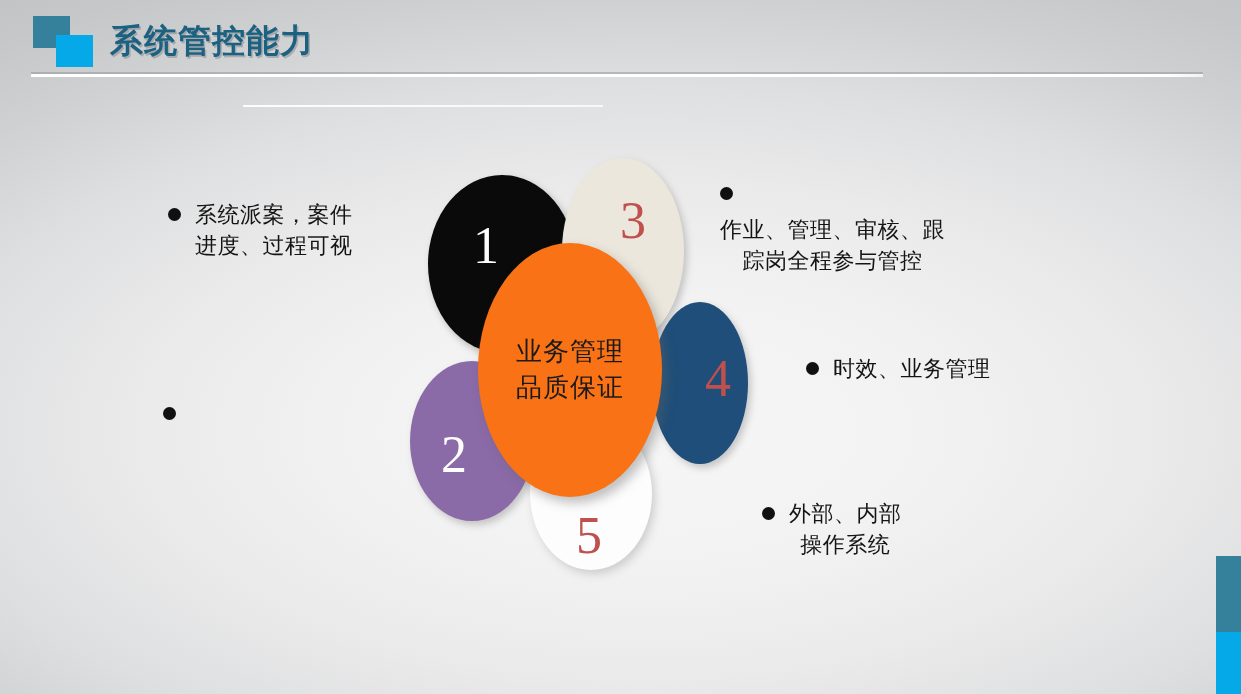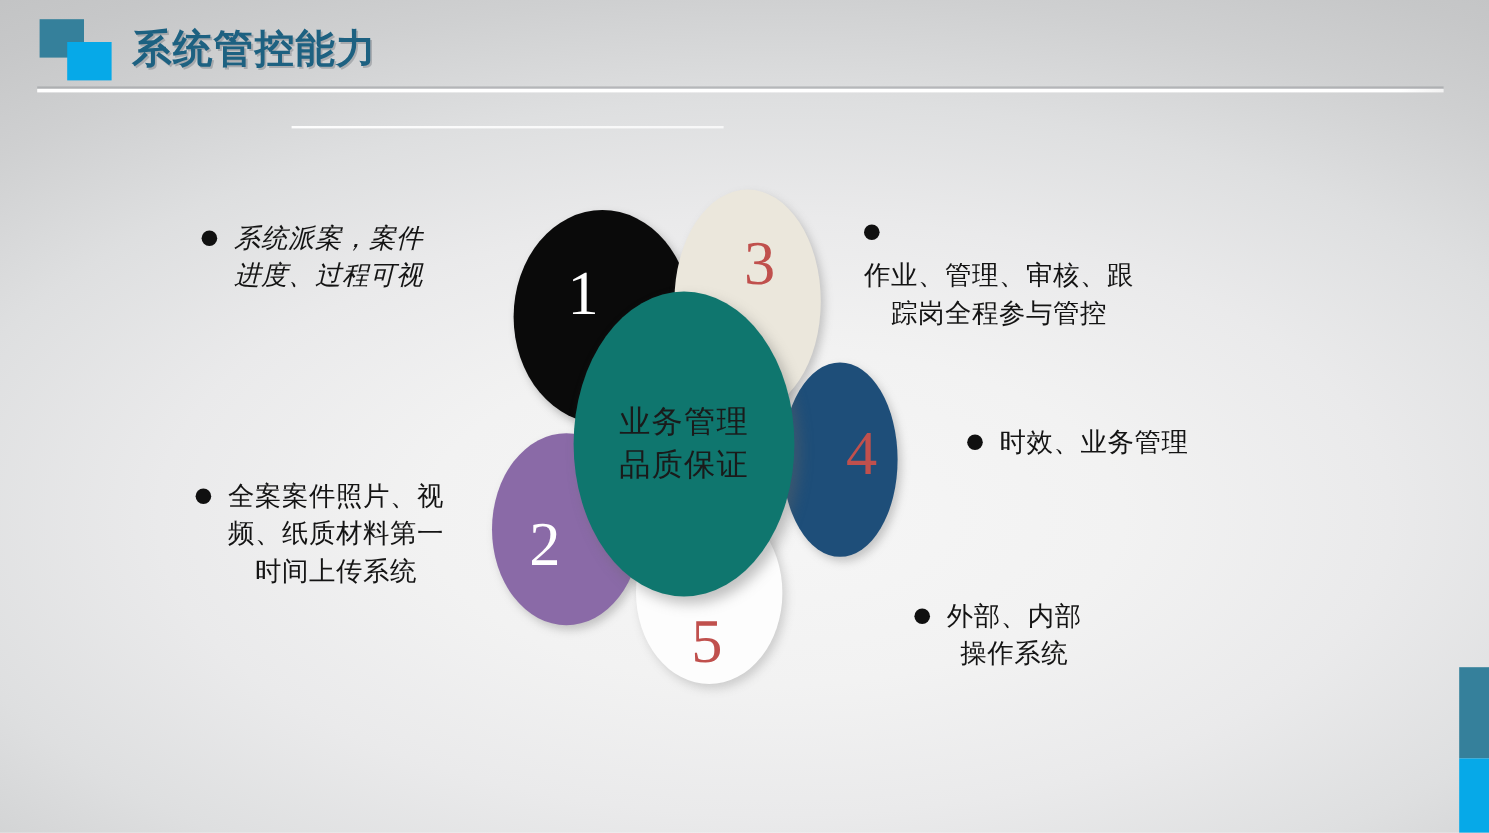--- a/index.html
+++ b/index.html
@@ -185,21 +185,21 @@
   .petal-5 .num { transform: translate(-2px, 42px); }
 
   
   .core {
     position: absolute;
     left: 478px;
     top: 243px;
     width: 184px;
     height: 254px;
     border-radius: 50%;
-    background: #0f766e;
+    background: #f97316;
     box-shadow: 5px 6px 11px rgba(100,100,100,0.40);
     display: flex;
     flex-direction: column;
     align-items: center;
     justify-content: center;
     gap: 2px;
   }
   .core-line {
     font-family: "Liberation Serif", serif;
     font-size: 26px;
@@ -226,21 +226,21 @@
   }
   .callout-text {
     font-size: 22px;
     line-height: 1.42;
     color: #141414;
     letter-spacing: 0.5px;
     white-space: pre-line;
   }
   .callout-text.center { text-align: center; }
 
-  .callout-1 { left: 168px; top: 183px; width: 245px; font-style: italic; }
+  .callout-1 { left: 168px; top: 199px; width: 245px; }
   .callout-2 { left: 163px; top: 398px; width: 255px; }
   .callout-3 { left: 720px; top: 178px; width: 320px; flex-direction: column; }
   .callout-4 { left: 806px; top: 353px; width: 250px; }
   .callout-5 { left: 762px; top: 498px; width: 240px; }
 </style>
 </head>
 <body>
 
 <div class="header">
   <div class="logo-sq logo-sq-a"></div>
@@ -283,23 +283,20 @@
 </div>
 
 <div class="callout callout-1">
   <div class="bullet"></div>
   <div class="callout-text center">系统派案，案件
 进度、过程可视</div>
 </div>
 
 <div class="callout callout-2">
   <div class="bullet"></div>
-  <div class="callout-text center">全案案件照片、视
-频、纸质材料第一
-时间上传系统</div>
 </div>
 
 <div class="callout callout-3">
   <div class="bullet"></div>
   <div class="callout-text center">作业、管理、审核、跟
 踪岗全程参与管控</div>
 </div>
 
 <div class="callout callout-4">
   <div class="bullet"></div>

